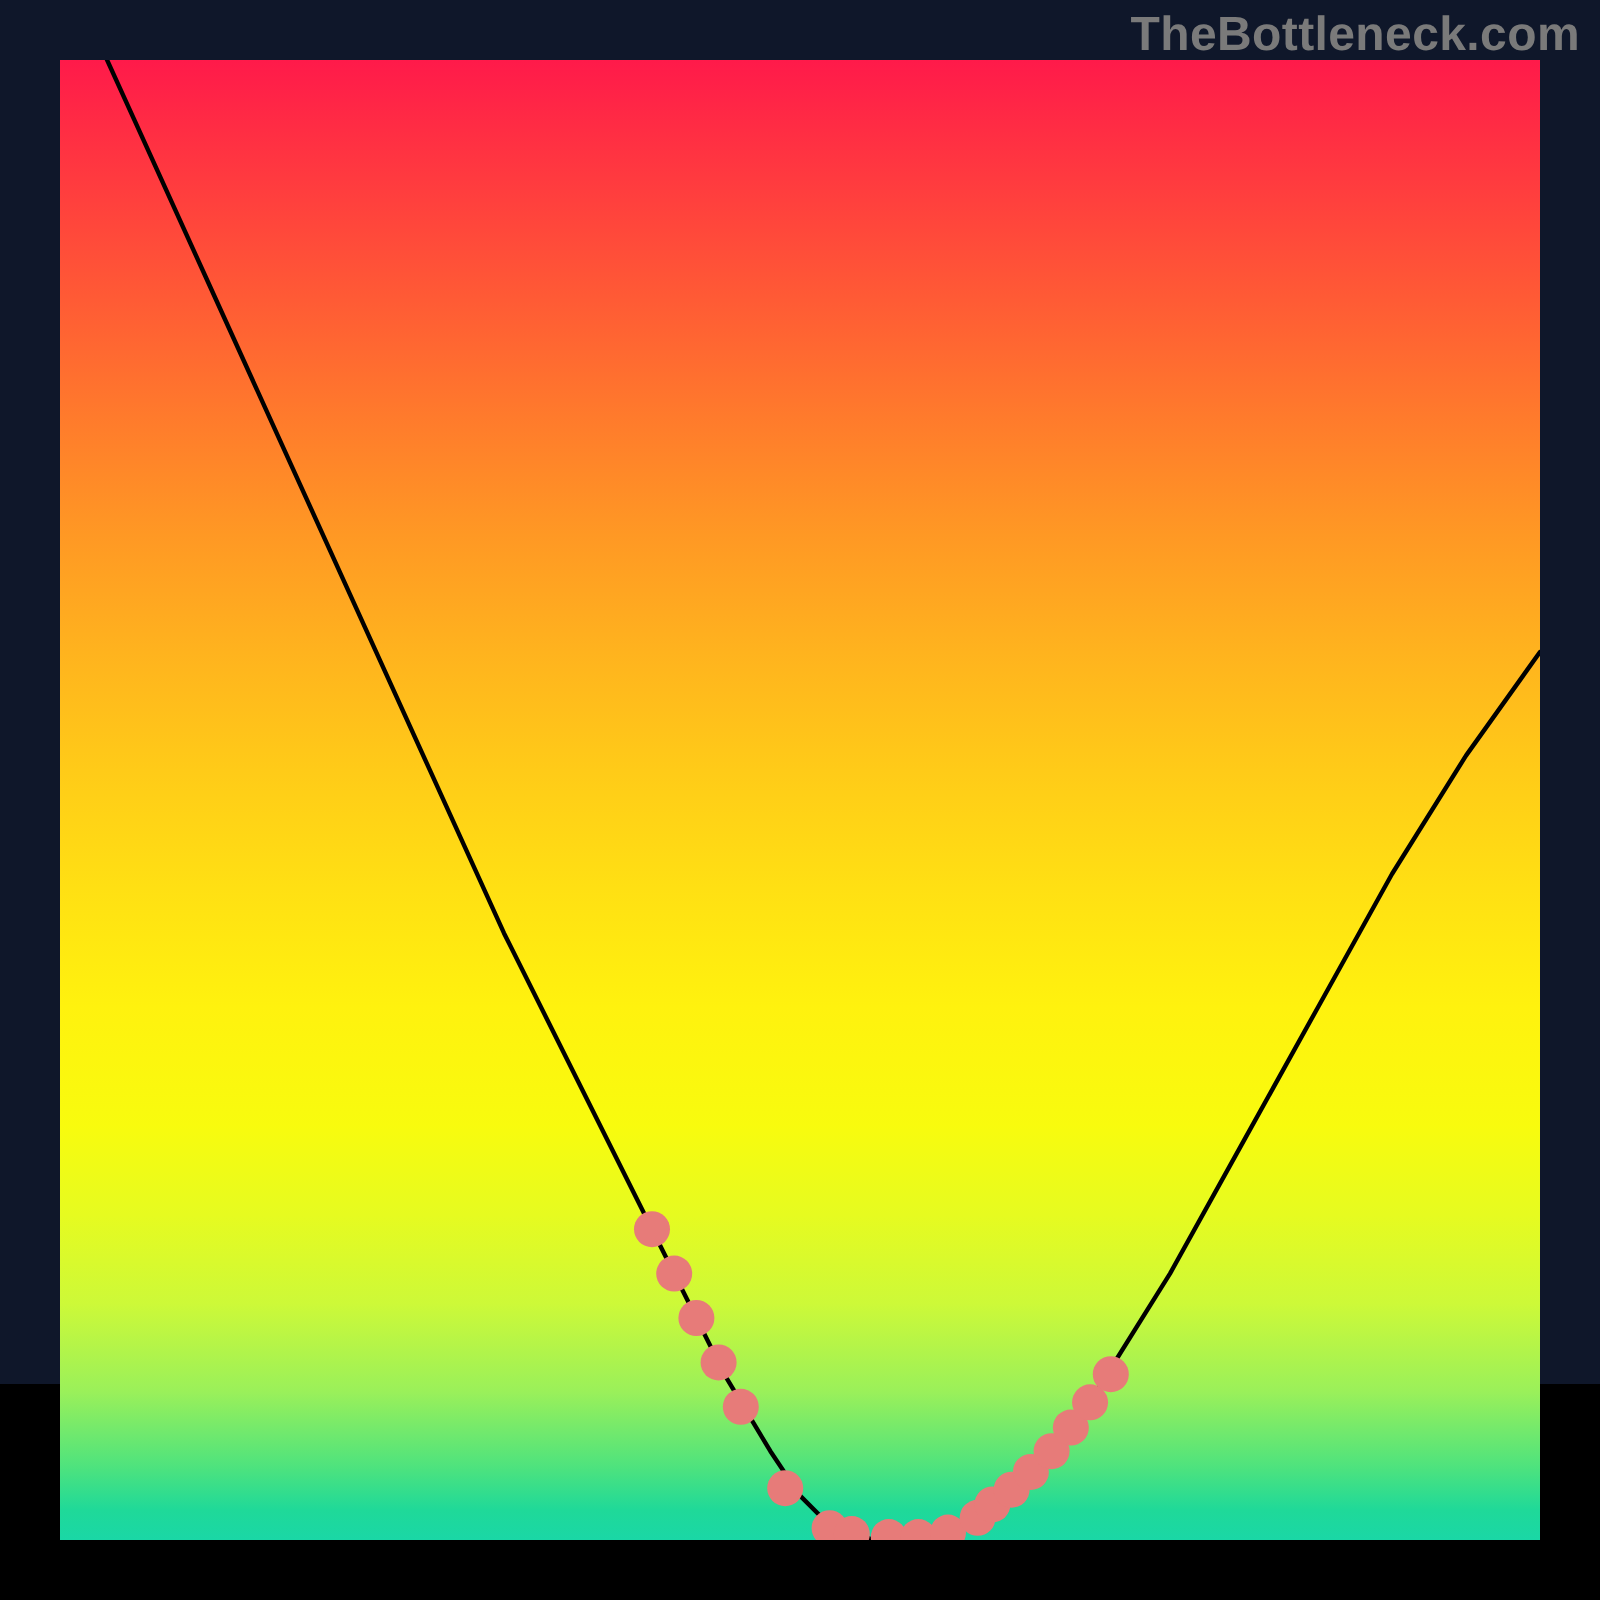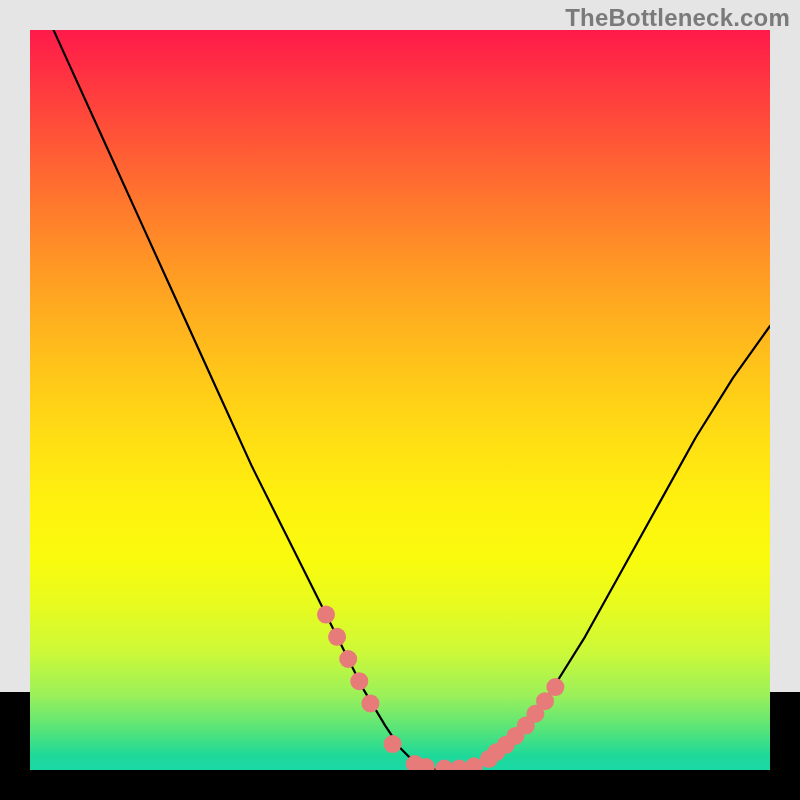--- a/index.html
+++ b/index.html
@@ -1,21 +1,21 @@
 <!DOCTYPE html>
 <html><head>
 <meta charset="utf-8">
 <style>
   * { margin: 0; padding: 0; box-sizing: border-box; }
   html, body { width: 800px; height: 800px; overflow: hidden; background: #000; }
   .frame {
     position: relative;
     width: 800px;
     height: 692px;
-    background: #e5e5e5;
+    background: #0f172a;
   }
   .watermark {
     position: absolute;
     top: 4px;
     right: 10px;
     color: #7a7a7a;
     font-family: Arial, Helvetica, sans-serif;
     font-size: 24px;
     font-weight: 600;
     letter-spacing: 0.2px;

